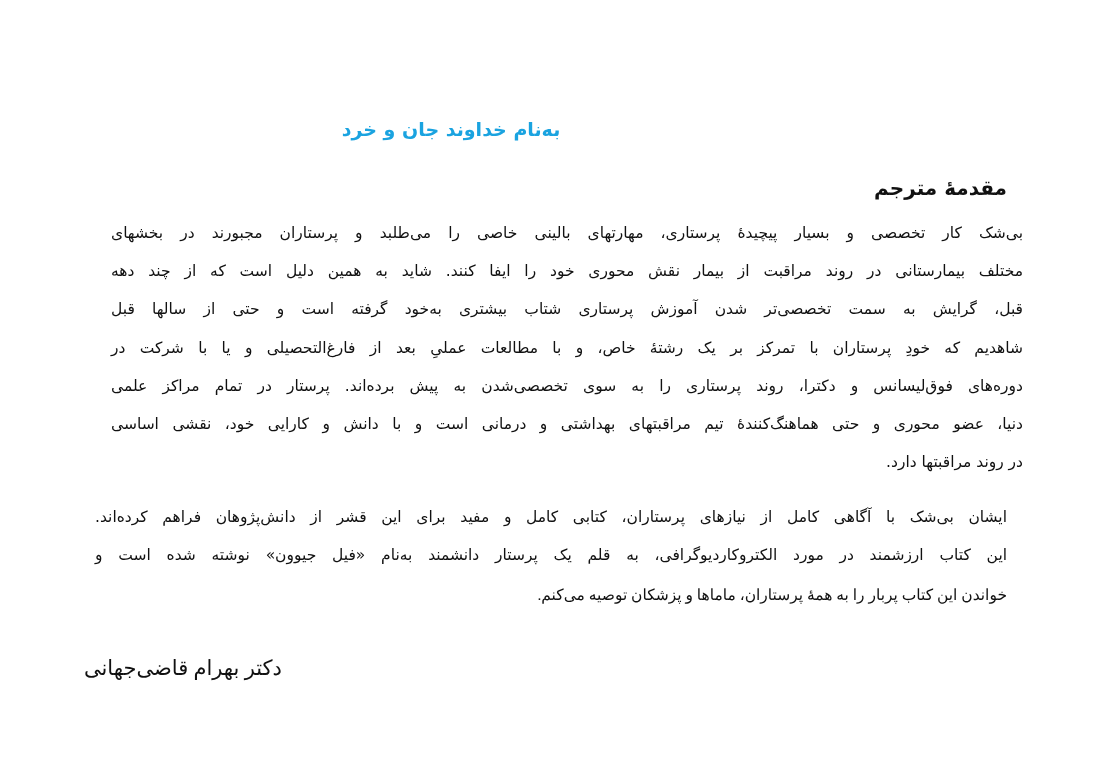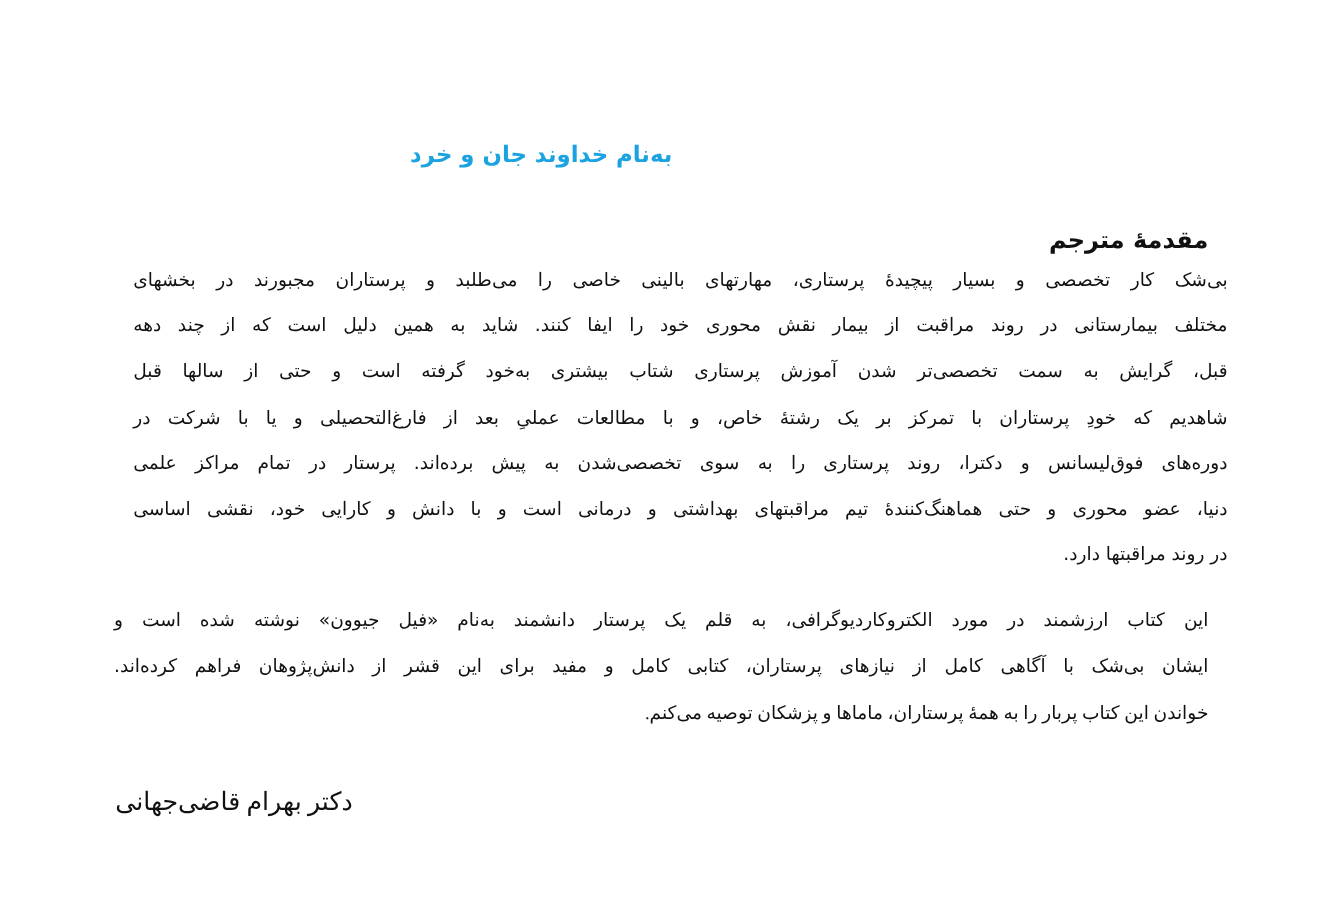--- a/index.html
+++ b/index.html
@@ -8,36 +8,36 @@
     position: absolute; left: 0; top: 0; width: 1103px; height: 768px;
     direction: rtl; font-family: "DejaVu Sans", sans-serif; color: #111;
   }
   .title {
     position: absolute; top: 118px; left: 0; width: 902px; text-align: center;
     color: #1aa3e0; font-weight: bold; font-size: 19px;
     font-family: "DejaVu Sans", sans-serif;
   }
   .heading {
     position: absolute; top: 176px; right: 96px;
-    font-weight: bold; font-size: 20px; color: #111; margin-top: 12px;
+    font-weight: bold; font-size: 20px; color: #111;
   }
   .body {
     position: absolute; top: 214px; right: 80px; width: 912px;
     font-size: 15.5px; line-height: 38.2px; text-align: justify;
   }
   .body .line { display: block; white-space: nowrap; text-align-last: justify; text-align: justify; }
   .body .line.last { text-align-last: right; }
   .para2 { position: absolute; top: 498px; right: 96px; width: 912px; font-size: 15.5px; line-height: 38.2px; }
   .para2 .line { display: block; white-space: nowrap; text-align: justify; text-align-last: justify; }
   .para3 {
     position: absolute; top: 577px; right: 96px;
     font-size: 15.5px; font-family: "Liberation Serif", serif; line-height: 36px;
   }
   .signature {
-    position: absolute; top: 656px; left: 96px; direction: rtl;
+    position: absolute; top: 656px; left: 84px; direction: rtl;
     font-family: "Liberation Serif", serif; font-size: 21px; color: #111;
   }
 </style>
 </head>
 <body>
 
 <div class="page">
   <div class="title">به‌نام خداوند جان و خرد</div>
   <div class="heading">مقدمهٔ مترجم</div>
 
@@ -45,20 +45,20 @@
     <span class="line">بی‌شک کار تخصصی و بسیار پیچیدهٔ پرستاری، مهارتهای بالینی خاصی را می‌طلبد و پرستاران مجبورند در بخشهای</span>
     <span class="line">مختلف بیمارستانی در روند مراقبت از بیمار نقش محوری خود را ایفا کنند. شاید به همین دلیل است که از چند دهه</span>
     <span class="line">قبل، گرایش به سمت تخصصی‌تر شدن آموزش پرستاری شتاب بیشتری به‌خود گرفته است و حتی از سالها قبل</span>
     <span class="line">شاهدیم که خودِ پرستاران با تمرکز بر یک رشتهٔ خاص، و با مطالعات عملیِ بعد از فارغ‌التحصیلی و یا با شرکت در</span>
     <span class="line">دوره‌های فوق‌لیسانس و دکترا، روند پرستاری را به سوی تخصصی‌شدن به پیش برده‌اند. پرستار در تمام مراکز علمی</span>
     <span class="line">دنیا، عضو محوری و حتی هماهنگ‌کنندهٔ تیم مراقبتهای بهداشتی و درمانی است و با دانش و کارایی خود، نقشی اساسی</span>
     <span class="line last">در روند مراقبتها دارد.</span>
   </div>
 
   <div class="para2">
+    <span class="line">ایشان بی‌شک با آگاهی کامل از نیازهای پرستاران، کتابی کامل و مفید برای این قشر از دانش‌پژوهان فراهم کرده‌اند.</span>
     <span class="line">این کتاب ارزشمند در مورد الکتروکاردیوگرافی، به قلم یک پرستار دانشمند به‌نام «فیل جیوون» نوشته شده است و</span>
-    <span class="line">ایشان بی‌شک با آگاهی کامل از نیازهای پرستاران، کتابی کامل و مفید برای این قشر از دانش‌پژوهان فراهم کرده‌اند.</span>
   </div>
 
   <div class="para3">خواندن این کتاب پربار را به همهٔ پرستاران، ماماها و پزشکان توصیه می‌کنم.</div>
 
   <div class="signature">دکتر بهرام  قاضی‌جهانی</div>
 </div>
 
 </body></html>

